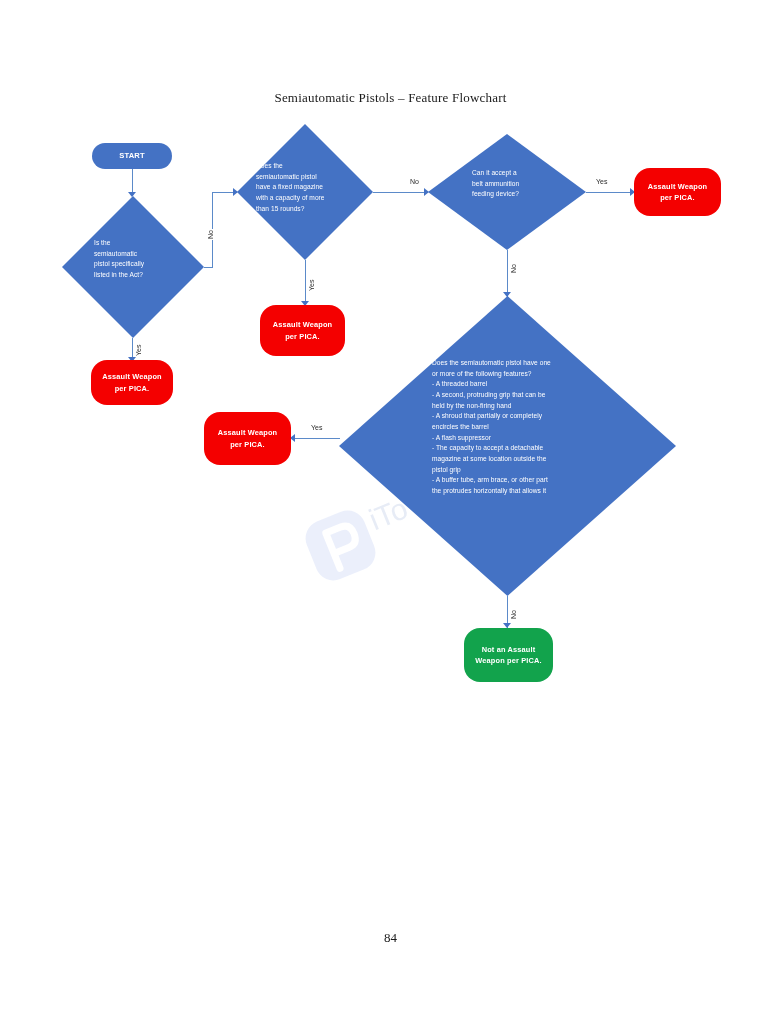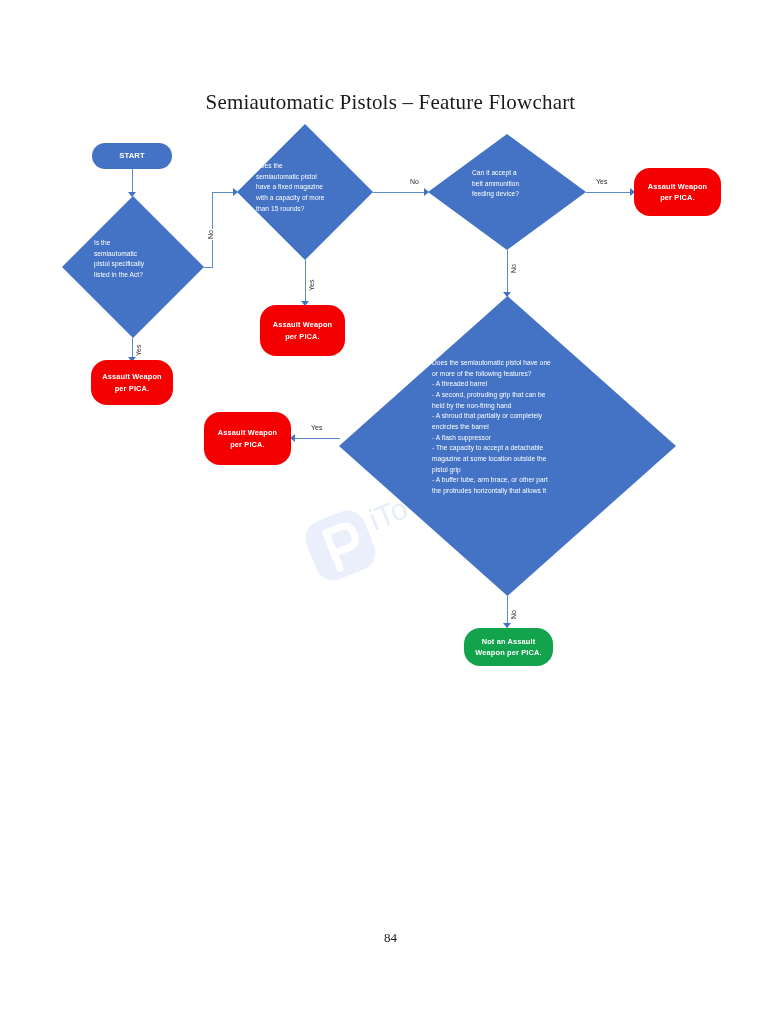--- a/index.html
+++ b/index.html
@@ -21,21 +21,21 @@
     height: 1011px;
     background: #ffffff;
   }
   .page-title {
     position: absolute;
     left: 0;
     top: 90px;
     width: 781px;
     text-align: center;
     font-family: "Liberation Serif", serif;
-    font-size: 21px;
+    font-size: 13px;
     color: #1a1a1a;
     letter-spacing: 0.2px;
   }
   .page-number {
     position: absolute;
     left: 0;
     top: 930px;
     width: 781px;
     text-align: center;
     font-family: "Liberation Serif", serif;
@@ -240,21 +240,21 @@
 
   <div class="node terminator term-red" style="left:204px; top:412px; width:87px; height:53px;">
     <div class="lines">Assault Weapon
 per PICA.</div>
   </div>
 
   <div class="conn v" style="left:507px; top:596px; height:32px;"></div>
   <div class="arrow down" style="left:503px; top:623px;"></div>
   <div class="edge-label rot" style="left:510px; top:620px;">No</div>
 
-  <div class="node terminator term-green" style="left:464px; top:628px; width:89px; height:38px;">
+  <div class="node terminator term-green" style="left:464px; top:628px; width:89px; height:54px;">
     <div class="lines">Not an Assault
 Weapon per PICA.</div>
   </div>
 
   <div class="watermark">
     <svg width="130" height="105" viewBox="0 0 130 105" xmlns="http://www.w3.org/2000/svg">
       <g transform="rotate(-22 60 58)">
         <rect x="10" y="22" width="62" height="62" rx="18" ry="18" fill="#8fa8ea" opacity="0.55"></rect>
         <path d="M32 36 L32 74 M32 36 L48 36 Q58 36 58 47 Q58 58 48 58 L32 58" stroke="#ffffff" stroke-width="7" fill="none" stroke-linecap="round" stroke-linejoin="round"></path>
         <text x="78" y="52" font-family="'Liberation Sans', sans-serif" font-size="30" fill="#9fb2d9" opacity="0.75">iTo</text>

